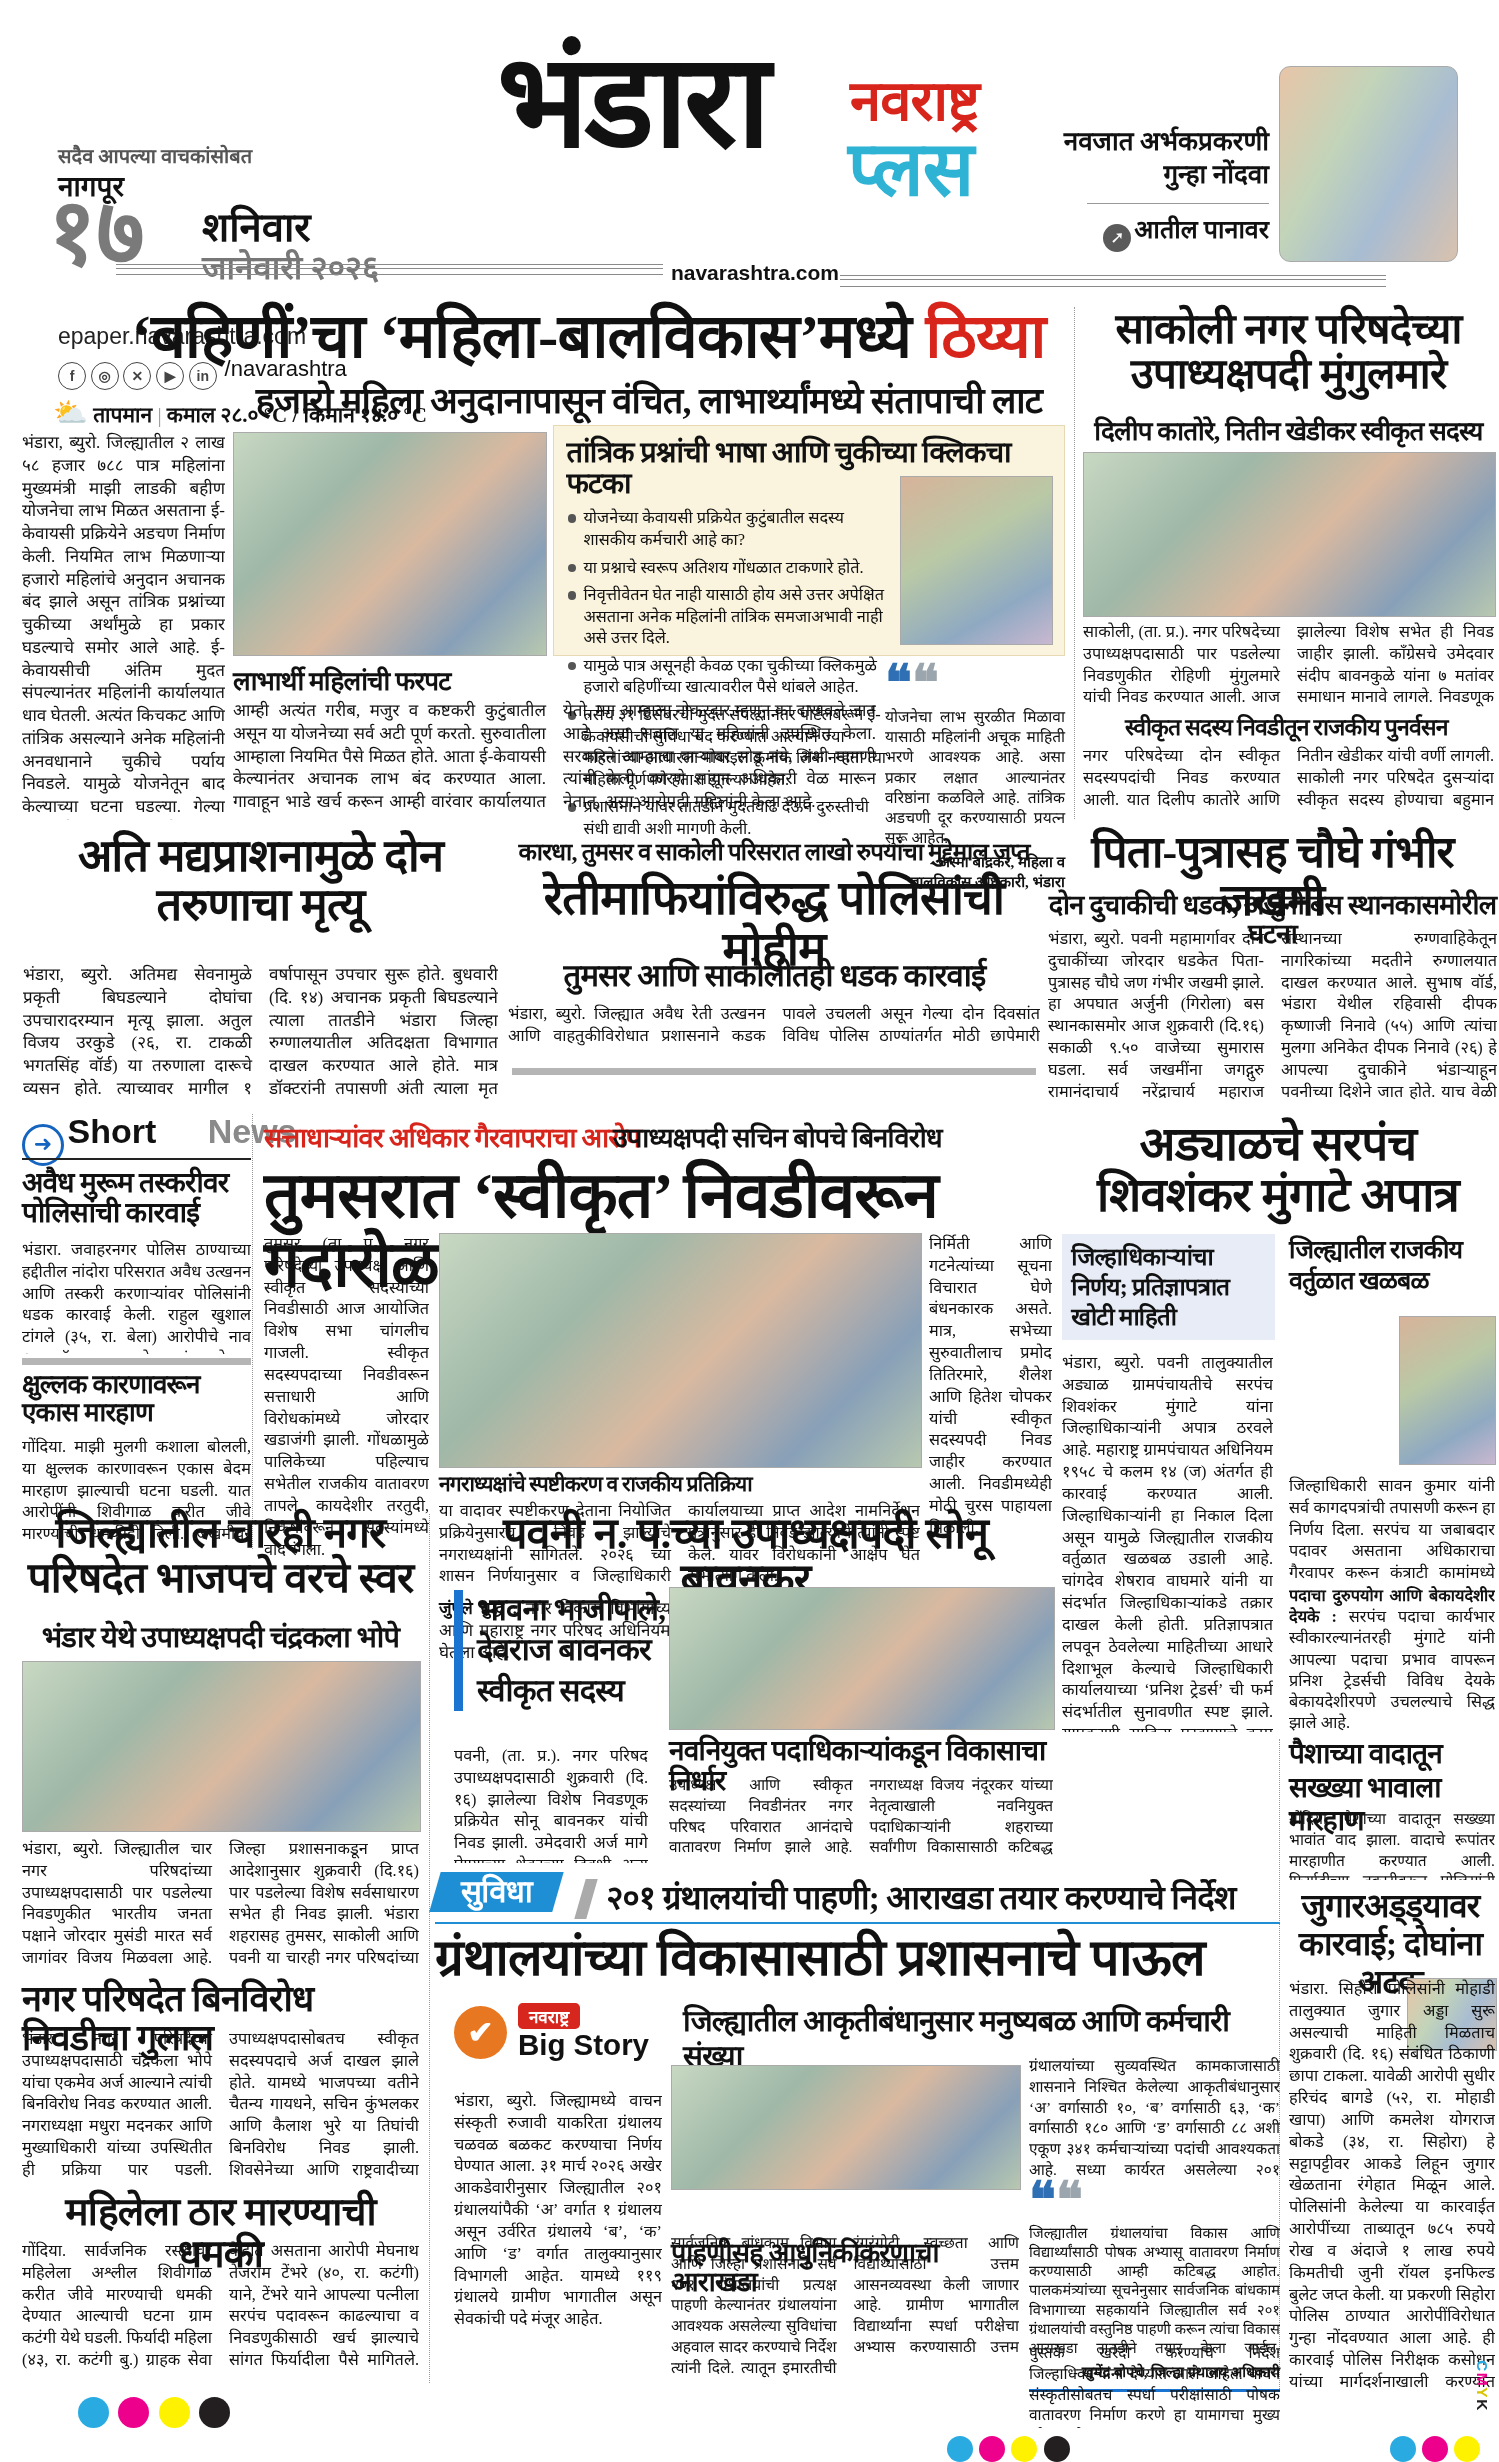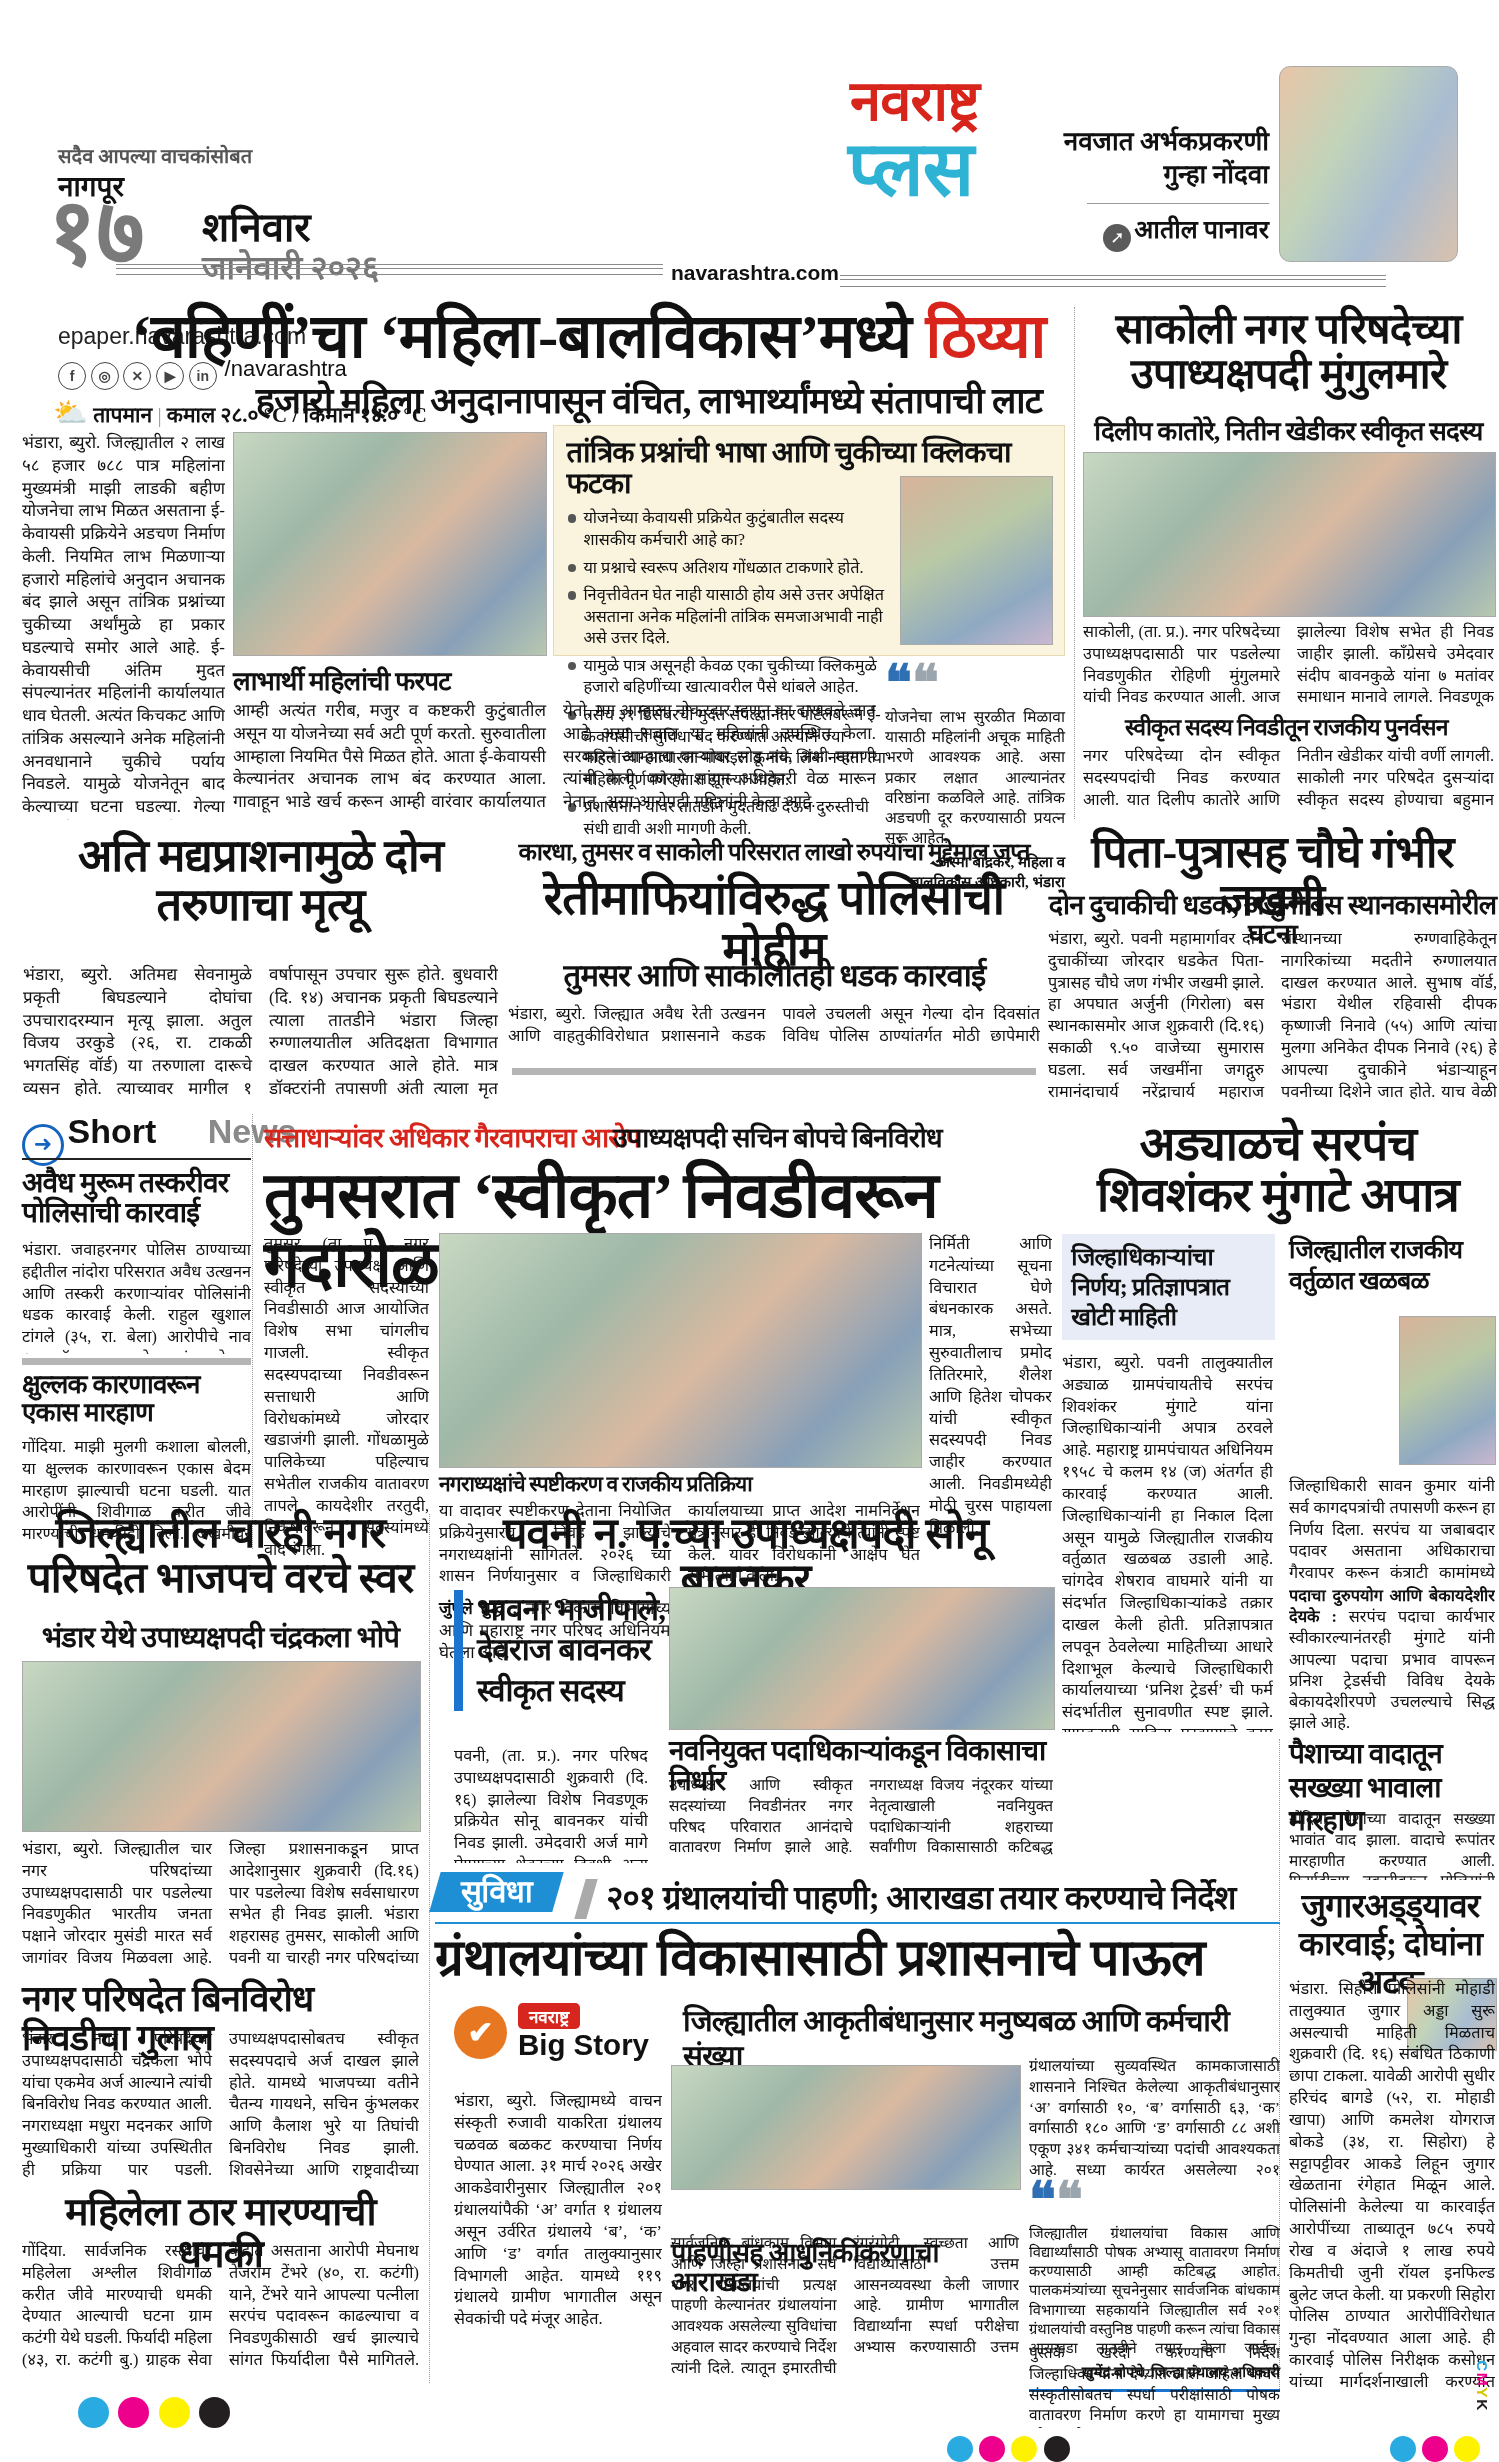--- a/index.html
+++ b/index.html
@@ -49,20 +49,21 @@
     <span class="soc">f</span><span class="soc">◎</span><span class="soc">✕</span><span class="soc">▶</span><span class="soc">in</span>
     <span class="sans" style="font-size:22px;vertical-align:4.7px;">/navarashtra</span>
   </div>
   <div class="abs" style="left:53px;top:396px;font-size:21px;">
     <span style="font-size:28px;">⛅</span>
     <span class="b">तापमान</span>
     <span style="color:#999;"> | </span>
     <span class="b">कमाल २८.० °C / किमान १४.० °C</span>
   </div>
 
+  <div class="abs hd ctr" style="left:411px;top:37px;width:442px;font-size:130px;line-height:1;letter-spacing:-3.9px;">भंडारा</div>
   <div class="abs hd red" style="left:850px;top:71px;font-size:56px;">नवराष्ट्र</div>
   <div class="abs hd" style="left:848px;top:128px;font-size:76px;color:#2fb3d4;">प्लस</div>
 
   <div class="abs rt b" style="left:1032px;top:126px;width:237px;font-size:26px;line-height:1.25;">नवजात अर्भकप्रकरणी गुन्हा नोंदवा</div>
   <div class="abs" style="left:1087px;top:203px;width:182px;border-top:1.6px solid #999;"></div>
   <div class="abs rt" style="left:1032px;top:211px;width:237px;">
     <span style="display:inline-block;width:28px;height:28px;border-radius:50%;background:#5a5a5a;color:#fff;text-align:center;line-height:28px;font-size:17px;vertical-align:-4.7px;">➚</span>
     <span class="b" style="font-size:25px;">आतील पानावर</span>
   </div>
   <div class="abs photo2" style="left:1279px;top:66px;width:177px;height:194px;border-radius:11px;"></div>

